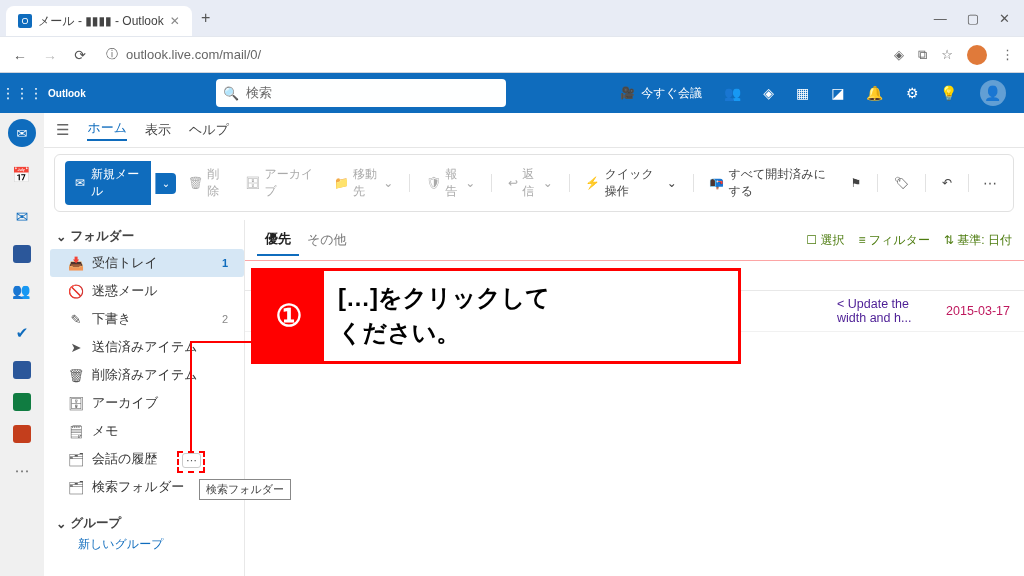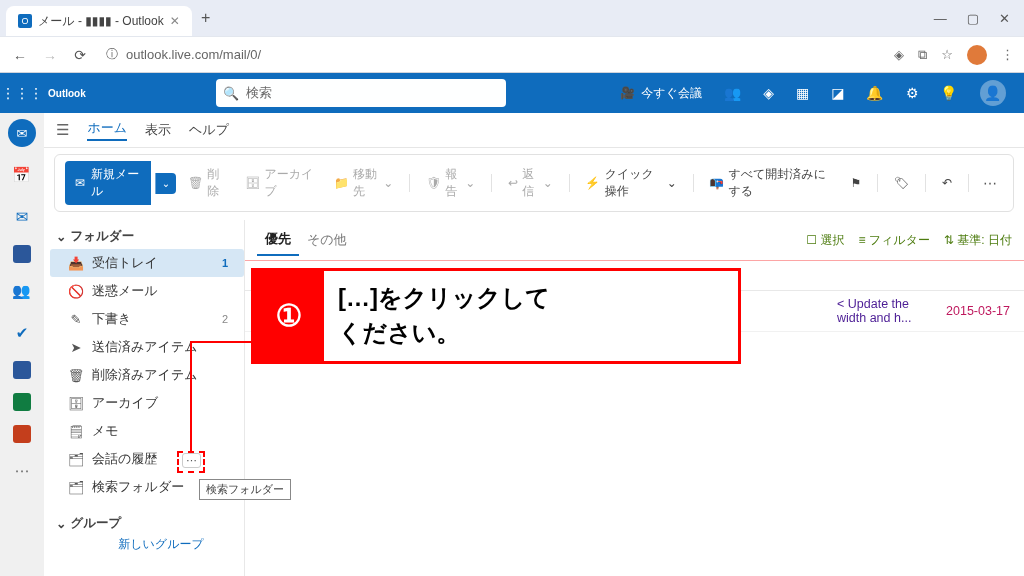--- a/index.html
+++ b/index.html
@@ -52,21 +52,21 @@
 
 .content { display: flex; flex: 1; }
 .folders { width: 200px; padding: 4px 0 10px 6px; font-size: 13px; color: #333; }
 .fld-hdr { display: flex; align-items: center; gap: 4px; padding: 4px 6px; font-weight: 600; font-size: 12.5px; color: #444; }
 .fld { display: flex; align-items: center; gap: 8px; padding: 5px 6px 5px 18px; border-radius: 3px; }
 .fld.active { background: #d6e7f5; }
 .fld .ico { width: 16px; text-align: center; color: #555; font-size: 13px; }
 .fld .cnt { margin-left: auto; margin-right: 10px; color: #0f6cbd; font-size: 11px; font-weight:600; }
 .fld .cnt.gray { color: #888; font-weight: normal; }
 .grp { margin-top: 10px; }
-.grp-link { color: #0f6cbd; font-size: 12px; padding-left: 28px; text-align: center; }
+.grp-link { color: #0f6cbd; font-size: 12px; padding-left: 28px; }
 
 .msgs { flex: 1; border-left: 1px solid #e8e8e8; display: flex; flex-direction: column; position: relative; }
 .msgtabs { display: flex; align-items: center; border-bottom: 1px solid #fca5a5; padding: 4px 12px; font-size: 13px; }
 .msgtabs .mt { padding: 6px 8px; color: #777; }
 .msgtabs .mt.active { color: #222; font-weight: 600; border-bottom: 2px solid #0f6cbd; }
 .msgtabs .tools { margin-left: auto; display: flex; gap: 14px; color: #4d7c0f; font-size: 12px; align-items:center;}
 .cols { display: flex; border-bottom: 1px solid #e8e8e8; font-size: 12px; color: #555; padding: 6px 14px 6px 44px; }
 .c-from { width: 270px; }
 .c-subj { width: 280px; }
 .c-date { flex: 1; }

